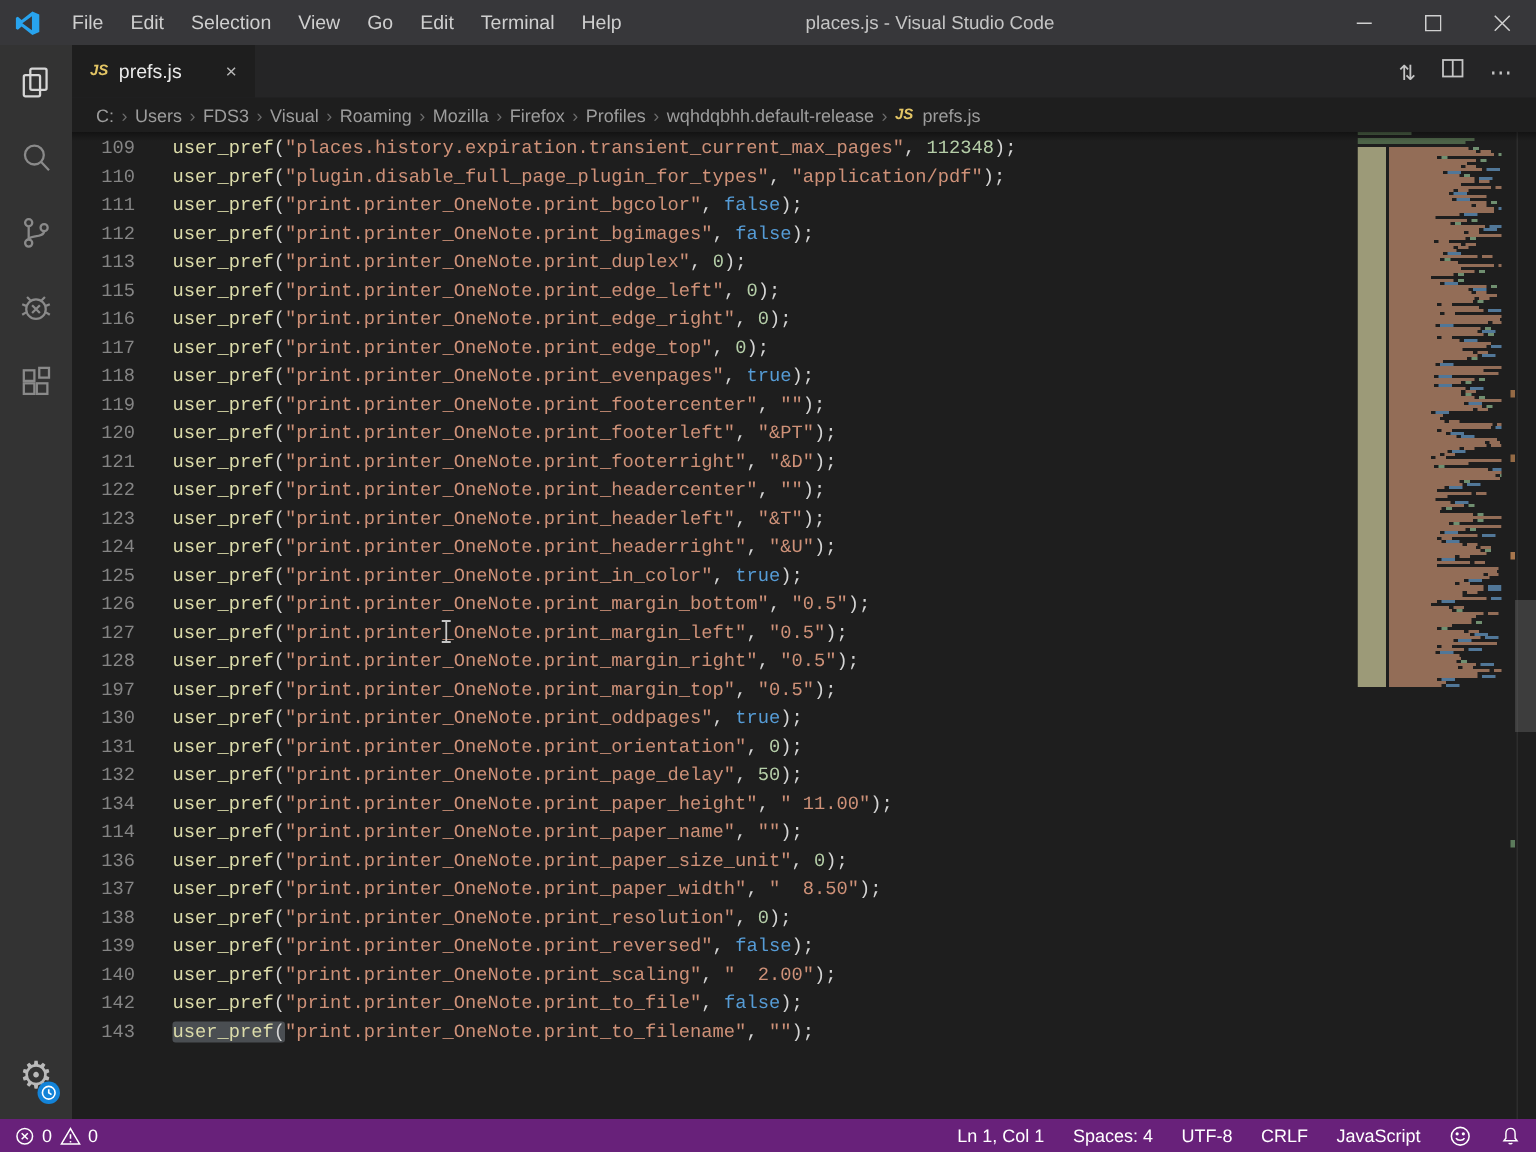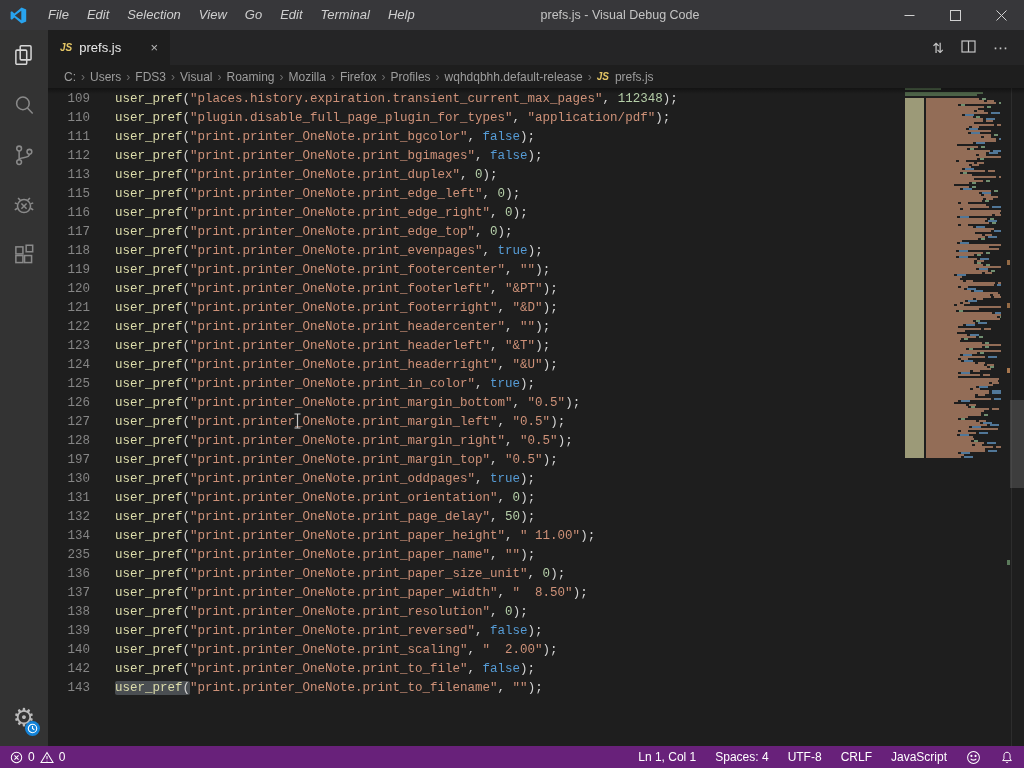--- a/index.html
+++ b/index.html
@@ -7,21 +7,21 @@
   #app {
     position:relative; width:1024px; height:768px; overflow:hidden;
     font-family:"Liberation Sans", sans-serif; color:#cccccc;
     background: var(--editor-bg, #1e1e1e);
   }
   
   .titlebar { position:absolute; top:0; left:0; right:0; height:30px;
     background: var(--titlebar-bg,#37373a); display:flex; align-items:center; }
   .logo { width:17px; height:17px; margin:0 12px 0 10px; flex:none; }
   .menubar { display:flex; height:30px; align-items:center; }
-  .menu-item { padding:0 9px; font-size:13px; color:#cfcfcf; line-height:30px; cursor:default;font-style:italic; }
+  .menu-item { padding:0 9px; font-size:13px; color:#cfcfcf; line-height:30px; cursor:default; }
   .window-title { position:absolute; left:620px; transform:translateX(-50%);
     font-size:12.5px; color:#c5c5c5; white-space:nowrap; }
   .win-controls { position:absolute; right:0; top:0; height:30px; display:flex; }
   .win-btn { width:46px; height:30px; display:flex; align-items:center; justify-content:center; color:#d0d0d0; }
   
   .activitybar { position:absolute; left:0; top:30px; bottom:22px; width:48px;
     background:var(--activitybar-bg,#333333); display:flex; flex-direction:column; align-items:center; }
   .act-item { width:48px; height:50px; display:flex; align-items:center; justify-content:center; }
   .act-item svg { stroke:#8a8a8a; fill:none; stroke-width:1.4; }
   .act-item.active svg { stroke:#d6d6d6; }
@@ -98,21 +98,21 @@
     <div class="menubar">
         <span class="menu-item">File</span>
         <span class="menu-item">Edit</span>
         <span class="menu-item">Selection</span>
         <span class="menu-item">View</span>
         <span class="menu-item">Go</span>
         <span class="menu-item">Edit</span>
         <span class="menu-item">Terminal</span>
         <span class="menu-item">Help</span>
       </div>
-    <div class="window-title">prefs.js - Visual Debug Code</div>
+    <div class="window-title">places.js - Visual Studio Code</div>
     <div class="win-controls">
       <div class="win-btn">
         <svg width="11" height="11" viewBox="0 0 11 11">
             <line x1="0.5" y1="5.5" x2="10.5" y2="5.5" stroke="#d0d0d0" stroke-width="1"></line>
           </svg>
       </div>
       <div class="win-btn">
         <svg width="11" height="11" viewBox="0 0 11 11">
             <rect x="0.5" y="0.5" width="10" height="10" fill="none" stroke="#d0d0d0" stroke-width="1"></rect>
           </svg>
@@ -240,21 +240,21 @@
           <div class="code-line"><span class="ln">124</span><span class="code"><span><span class="tok-fn">user_pref</span><span class="tok-p">(</span></span><span class="tok-str">"print.printer_OneNote.print_headerright"</span><span class="tok-p">, </span><span class="tok-str">"&amp;U"</span><span class="tok-p">);</span></span></div>
           <div class="code-line"><span class="ln">125</span><span class="code"><span><span class="tok-fn">user_pref</span><span class="tok-p">(</span></span><span class="tok-str">"print.printer_OneNote.print_in_color"</span><span class="tok-p">, </span><span class="tok-bool">true</span><span class="tok-p">);</span></span></div>
           <div class="code-line"><span class="ln">126</span><span class="code"><span><span class="tok-fn">user_pref</span><span class="tok-p">(</span></span><span class="tok-str">"print.printer_OneNote.print_margin_bottom"</span><span class="tok-p">, </span><span class="tok-str">"0.5"</span><span class="tok-p">);</span></span></div>
           <div class="code-line"><span class="ln">127</span><span class="code"><span><span class="tok-fn">user_pref</span><span class="tok-p">(</span></span><span class="tok-str">"print.printer_OneNote.print_margin_left"</span><span class="tok-p">, </span><span class="tok-str">"0.5"</span><span class="tok-p">);</span></span></div>
           <div class="code-line"><span class="ln">128</span><span class="code"><span><span class="tok-fn">user_pref</span><span class="tok-p">(</span></span><span class="tok-str">"print.printer_OneNote.print_margin_right"</span><span class="tok-p">, </span><span class="tok-str">"0.5"</span><span class="tok-p">);</span></span></div>
           <div class="code-line"><span class="ln">197</span><span class="code"><span><span class="tok-fn">user_pref</span><span class="tok-p">(</span></span><span class="tok-str">"print.printer_OneNote.print_margin_top"</span><span class="tok-p">, </span><span class="tok-str">"0.5"</span><span class="tok-p">);</span></span></div>
           <div class="code-line"><span class="ln">130</span><span class="code"><span><span class="tok-fn">user_pref</span><span class="tok-p">(</span></span><span class="tok-str">"print.printer_OneNote.print_oddpages"</span><span class="tok-p">, </span><span class="tok-bool">true</span><span class="tok-p">);</span></span></div>
           <div class="code-line"><span class="ln">131</span><span class="code"><span><span class="tok-fn">user_pref</span><span class="tok-p">(</span></span><span class="tok-str">"print.printer_OneNote.print_orientation"</span><span class="tok-p">, </span><span class="tok-num">0</span><span class="tok-p">);</span></span></div>
           <div class="code-line"><span class="ln">132</span><span class="code"><span><span class="tok-fn">user_pref</span><span class="tok-p">(</span></span><span class="tok-str">"print.printer_OneNote.print_page_delay"</span><span class="tok-p">, </span><span class="tok-num">50</span><span class="tok-p">);</span></span></div>
           <div class="code-line"><span class="ln">134</span><span class="code"><span><span class="tok-fn">user_pref</span><span class="tok-p">(</span></span><span class="tok-str">"print.printer_OneNote.print_paper_height"</span><span class="tok-p">, </span><span class="tok-str">" 11.00"</span><span class="tok-p">);</span></span></div>
-          <div class="code-line"><span class="ln">235</span><span class="code"><span><span class="tok-fn">user_pref</span><span class="tok-p">(</span></span><span class="tok-str">"print.printer_OneNote.print_paper_name"</span><span class="tok-p">, </span><span class="tok-str">""</span><span class="tok-p">);</span></span></div>
+          <div class="code-line"><span class="ln">114</span><span class="code"><span><span class="tok-fn">user_pref</span><span class="tok-p">(</span></span><span class="tok-str">"print.printer_OneNote.print_paper_name"</span><span class="tok-p">, </span><span class="tok-str">""</span><span class="tok-p">);</span></span></div>
           <div class="code-line"><span class="ln">136</span><span class="code"><span><span class="tok-fn">user_pref</span><span class="tok-p">(</span></span><span class="tok-str">"print.printer_OneNote.print_paper_size_unit"</span><span class="tok-p">, </span><span class="tok-num">0</span><span class="tok-p">);</span></span></div>
           <div class="code-line"><span class="ln">137</span><span class="code"><span><span class="tok-fn">user_pref</span><span class="tok-p">(</span></span><span class="tok-str">"print.printer_OneNote.print_paper_width"</span><span class="tok-p">, </span><span class="tok-str">"  8.50"</span><span class="tok-p">);</span></span></div>
           <div class="code-line"><span class="ln">138</span><span class="code"><span><span class="tok-fn">user_pref</span><span class="tok-p">(</span></span><span class="tok-str">"print.printer_OneNote.print_resolution"</span><span class="tok-p">, </span><span class="tok-num">0</span><span class="tok-p">);</span></span></div>
           <div class="code-line"><span class="ln">139</span><span class="code"><span><span class="tok-fn">user_pref</span><span class="tok-p">(</span></span><span class="tok-str">"print.printer_OneNote.print_reversed"</span><span class="tok-p">, </span><span class="tok-bool">false</span><span class="tok-p">);</span></span></div>
           <div class="code-line"><span class="ln">140</span><span class="code"><span><span class="tok-fn">user_pref</span><span class="tok-p">(</span></span><span class="tok-str">"print.printer_OneNote.print_scaling"</span><span class="tok-p">, </span><span class="tok-str">"  2.00"</span><span class="tok-p">);</span></span></div>
           <div class="code-line"><span class="ln">142</span><span class="code"><span><span class="tok-fn">user_pref</span><span class="tok-p">(</span></span><span class="tok-str">"print.printer_OneNote.print_to_file"</span><span class="tok-p">, </span><span class="tok-bool">false</span><span class="tok-p">);</span></span></div>
           <div class="code-line"><span class="ln">143</span><span class="code"><span class="hl-box"><span class="tok-fn">user_pref</span><span class="tok-p">(</span></span><span class="tok-str">"print.printer_OneNote.print_to_filename"</span><span class="tok-p">, </span><span class="tok-str">""</span><span class="tok-p">);</span></span></div>
         </div>
       <div class="ibeam">
         <svg width="9" height="16" viewBox="0 0 9 16">

